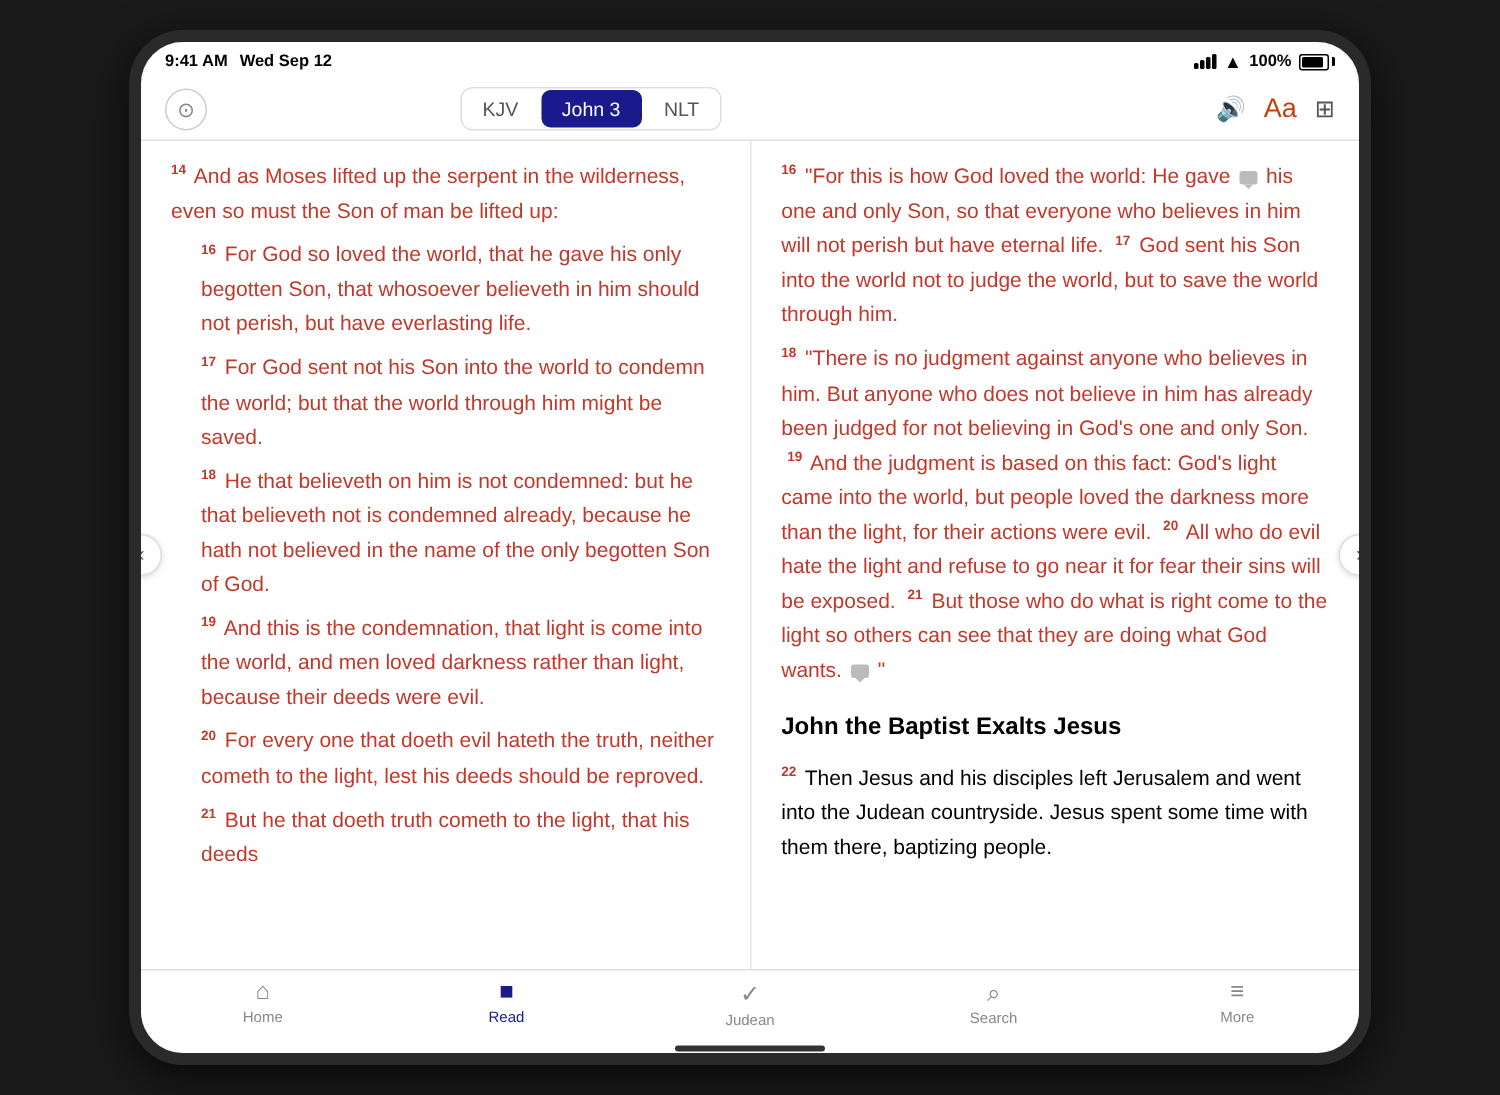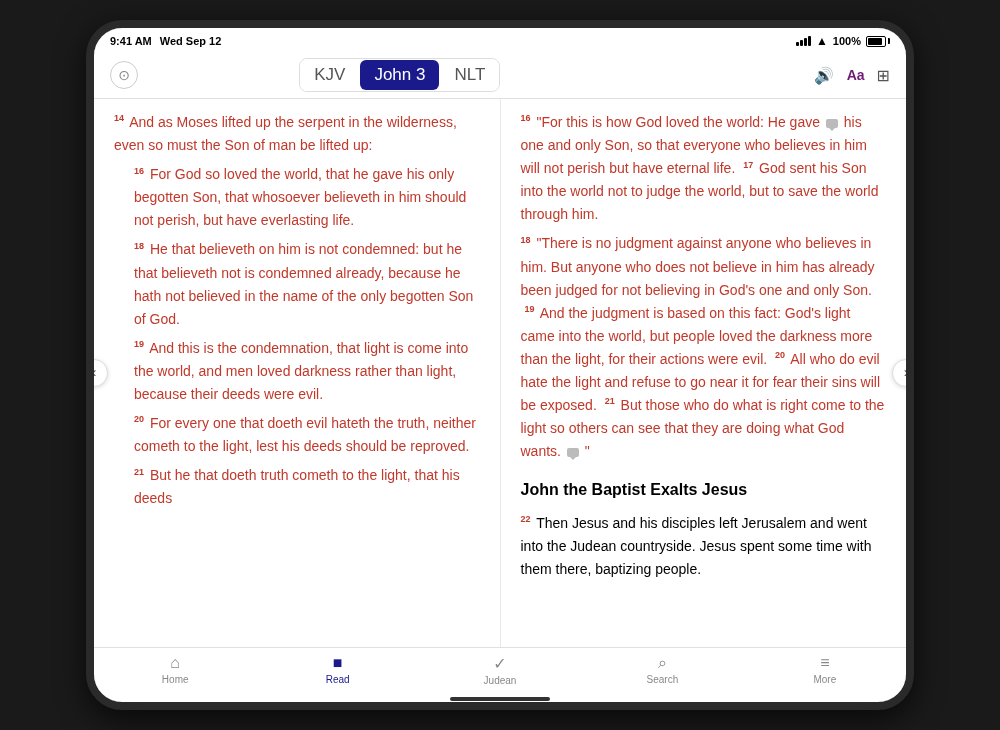--- a/index.html
+++ b/index.html
@@ -107,21 +107,21 @@
     }
     .toolbar-tabs {
       display: flex;
       margin: 0 auto;
       border: 1px solid #ddd;
       border-radius: 8px;
       overflow: hidden;
     }
     .tab-btn {
       padding: 5px 14px;
-      font-size: 17px;
+      font-size: 13px;
       font-weight: 500;
       color: #555;
       background: #fff;
       border: none;
       cursor: pointer;
     }
     .tab-btn.active {
       background: #1a1a8c;
       color: #fff;
       border-radius: 6px;
@@ -279,37 +279,41 @@
 
   <div class="toolbar">
     <div class="toolbar-compass">⊙</div>
     <div class="toolbar-tabs">
       <button class="tab-btn">KJV</button>
       <button class="tab-btn active">John 3</button>
       <button class="tab-btn">NLT</button>
     </div>
     <div class="toolbar-right">
       <span class="toolbar-icon">🔊</span>
-      <span class="toolbar-icon" style="font-size:14px;font-weight:700;color:#701a75">Aa</span>
+      <span class="toolbar-icon" style="font-size:18px;font-weight:400;color:#c2410c">Aa</span>
       <span class="toolbar-icon" style="font-size:16px;color:#555">⊞</span>
     </div>
   </div>
 
   <div class="content-area">
 
     <div class="panel scrollbar-area">
       <div class="nav-arrow left">‹</div>
 
       <div class="verse-block">
         <span class="verse-num">14</span>
         <span class="verse-text">And as Moses lifted up the serpent in the wilderness, even so must the Son of man be lifted up:</span>
       </div>
       <div class="verse-block indent">
         <span class="verse-num">16</span>
         <span class="verse-text">For God so loved the world, that he gave his only begotten Son, that whosoever believeth in him should not perish, but have everlasting life.</span>
+      </div>
+      <div class="verse-block indent">
+        <span class="verse-num">17</span>
+        <span class="verse-text">For God sent not his Son into the world to condemn the world; but that the world through him might be saved.</span>
       </div>
       <div class="verse-block indent">
         <span class="verse-num">18</span>
         <span class="verse-text">He that believeth on him is not condemned: but he that believeth not is condemned already, because he hath not believed in the name of the only begotten Son of God.</span>
       </div>
       <div class="verse-block indent">
         <span class="verse-num">19</span>
         <span class="verse-text">And this is the condemnation, that light is come into the world, and men loved darkness rather than light, because their deeds were evil.</span>
       </div>
       <div class="verse-block indent">

